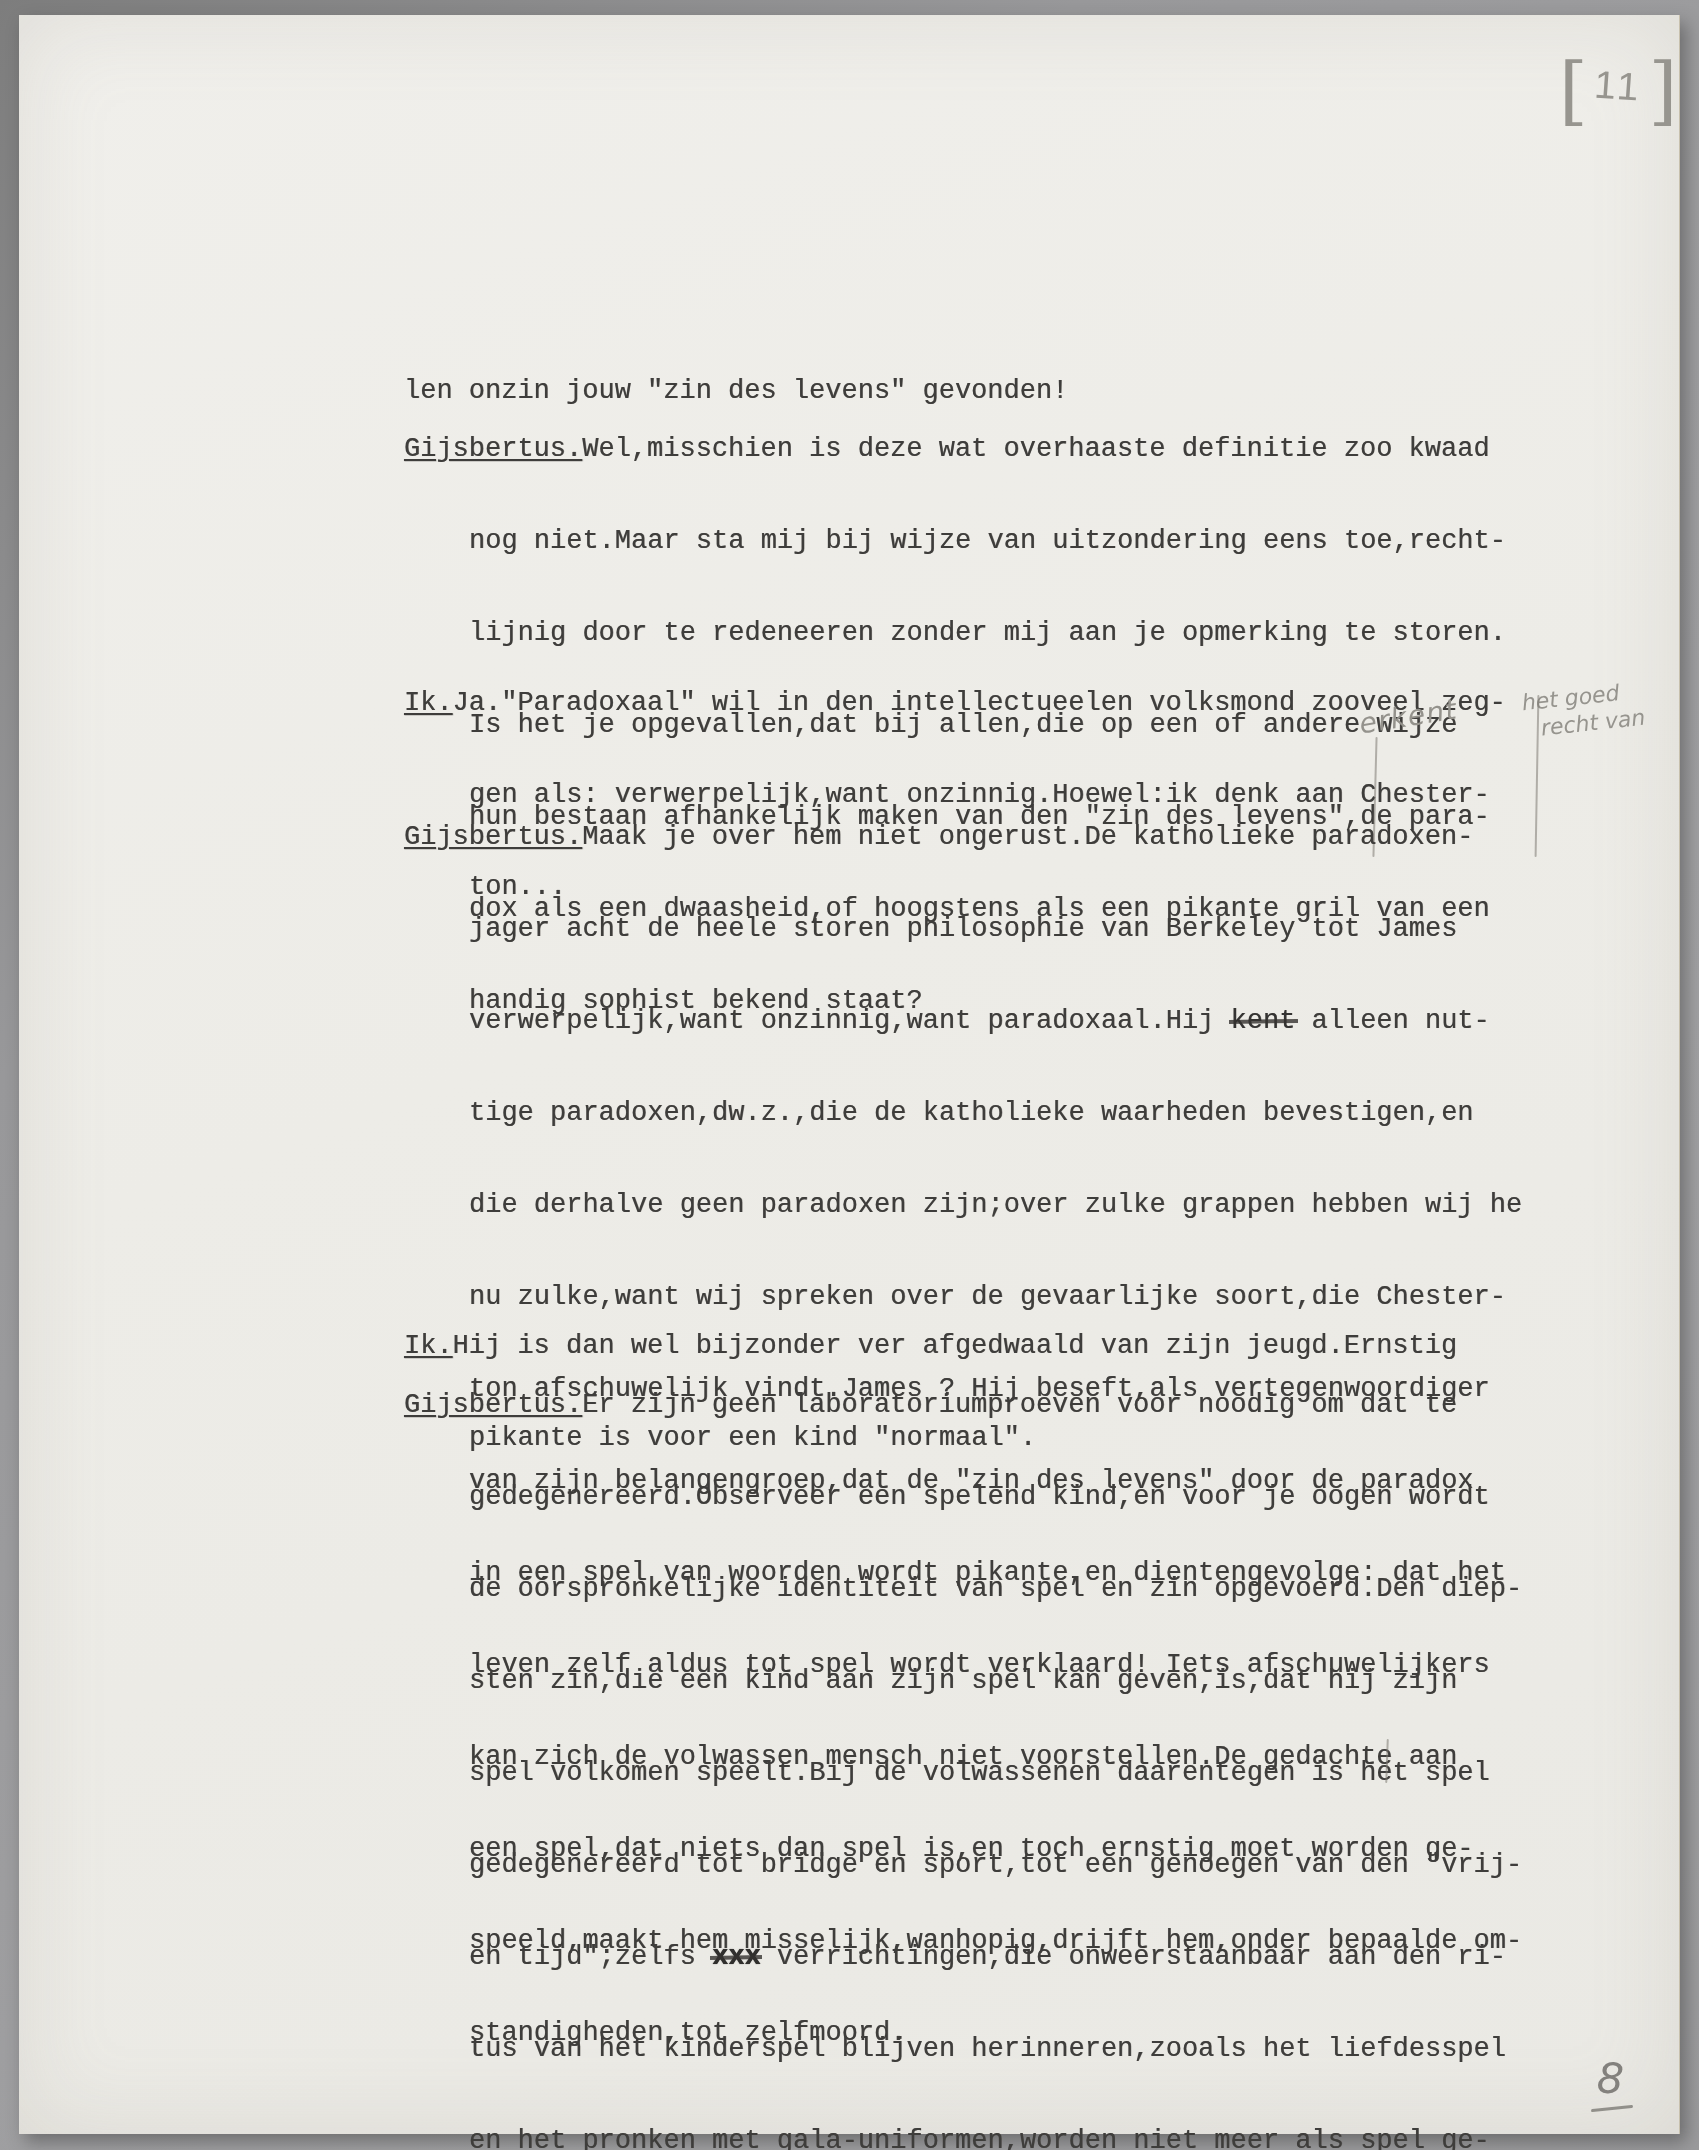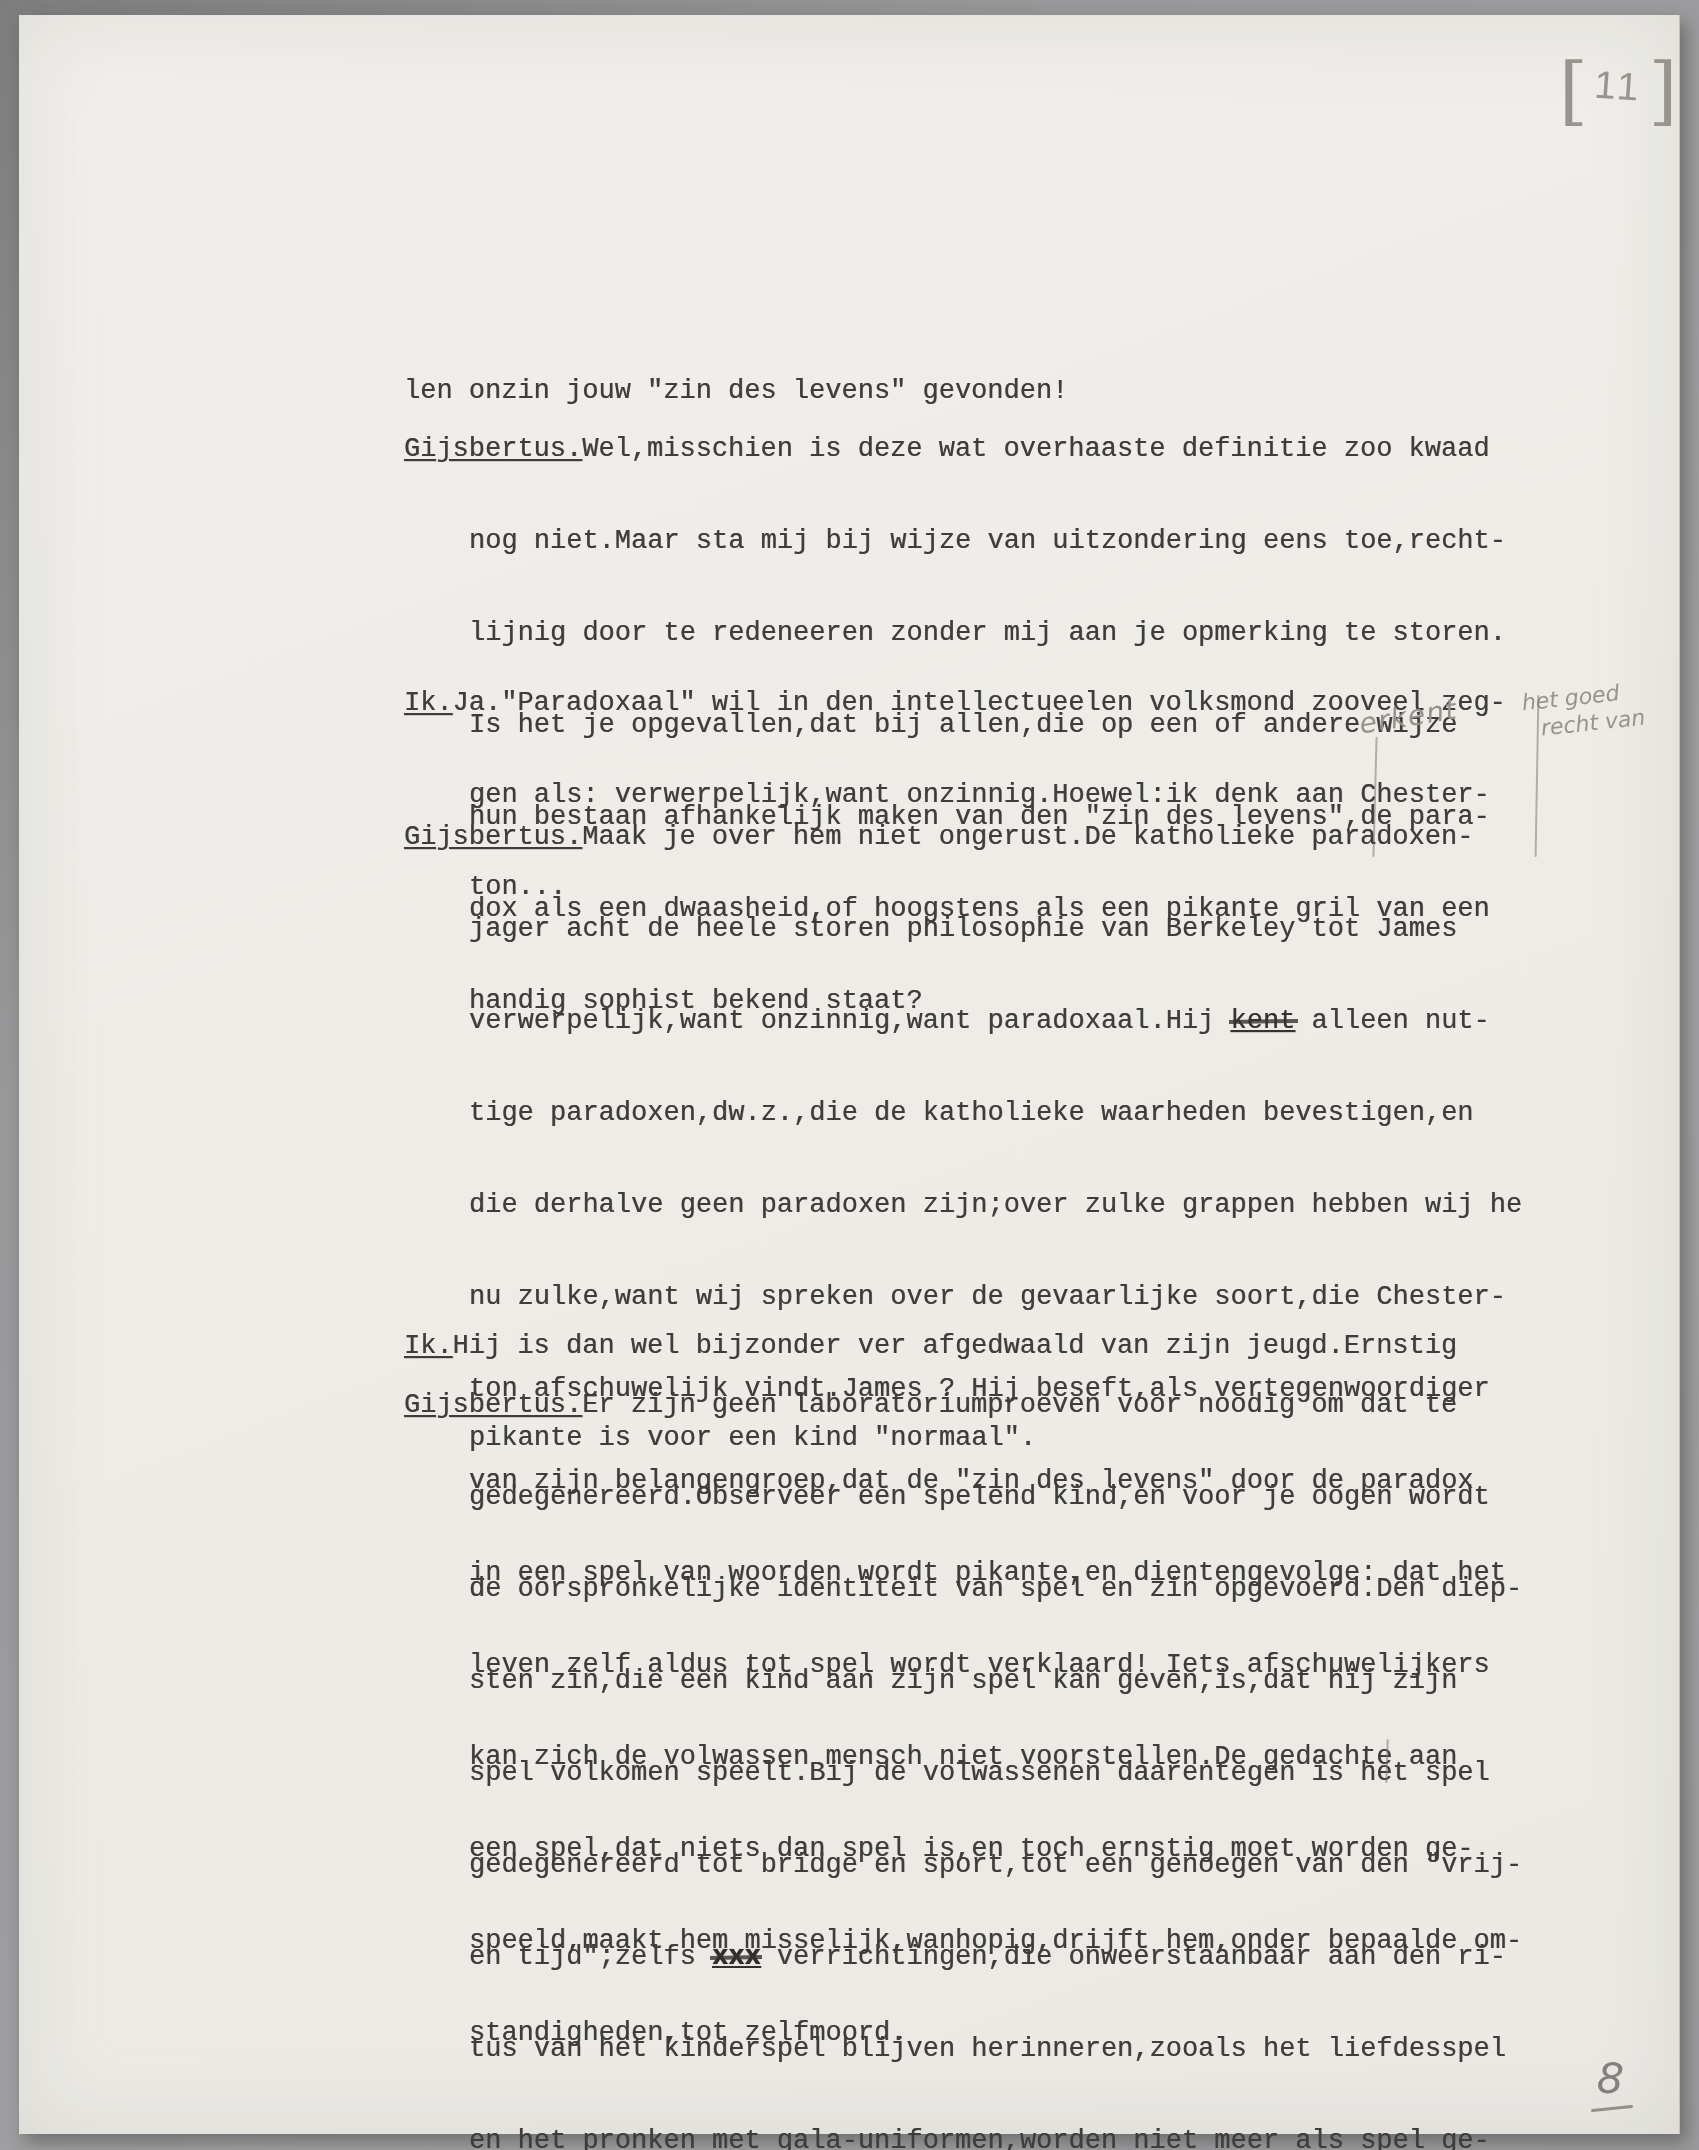--- a/index.html
+++ b/index.html
@@ -17,21 +17,21 @@
   
   .para{
     position:absolute;
     font-family:"Liberation Mono","DejaVu Sans Mono",monospace;
     font-size:27px;color:#3e3d3b;white-space:pre;
     text-shadow:0.4px 0.4px 0.5px rgba(72,70,66,0.55), -0.2px 0 0.3px rgba(72,70,66,0.3);
   }
   .line{height:32px;line-height:32px;white-space:pre;}
   .cont{padding-left:65px;}
   .speaker{text-decoration:underline;text-decoration-thickness:1.9px;text-underline-offset:3.1px;}
-  .strike{position:relative;color:#343332;text-decoration:underline;}
+  .strike{position:relative;color:#343332;}
   .strike::after{
     content:"";position:absolute;left:-1.9px;right:-1.9px;top:50%;height:3.8px;
     background:rgba(52,50,48,0.8);transform:translateY(-40%) rotate(-1deg);
   }
   .ot{font-weight:bold;color:#302f2d;text-shadow:0.5px 0 0 #302f2d,0 0 1.3px rgba(48,47,45,0.6);}
   
   .pencil{color:#8e8c87;font-family:"DejaVu Sans",sans-serif;font-style:italic;}
   .folio{
     position:absolute;left:1540px;top:37px;width:94px;height:76px;
     display:flex;align-items:center;color:#97958f;

